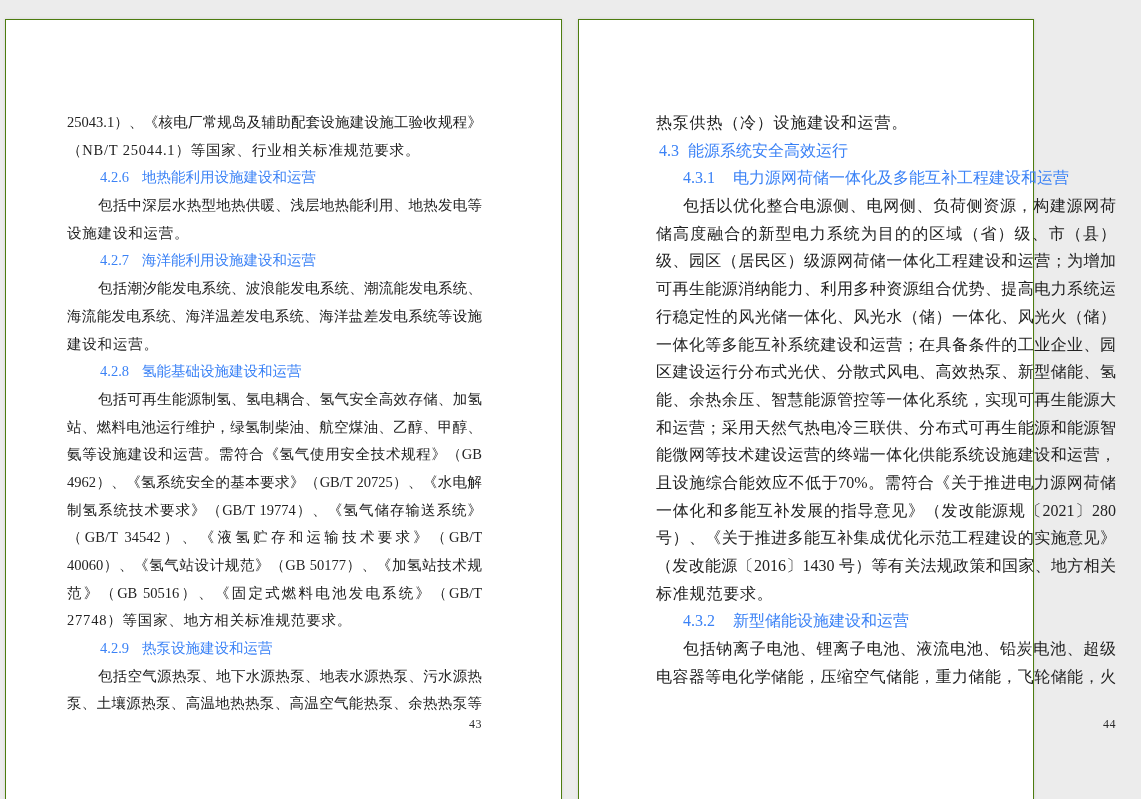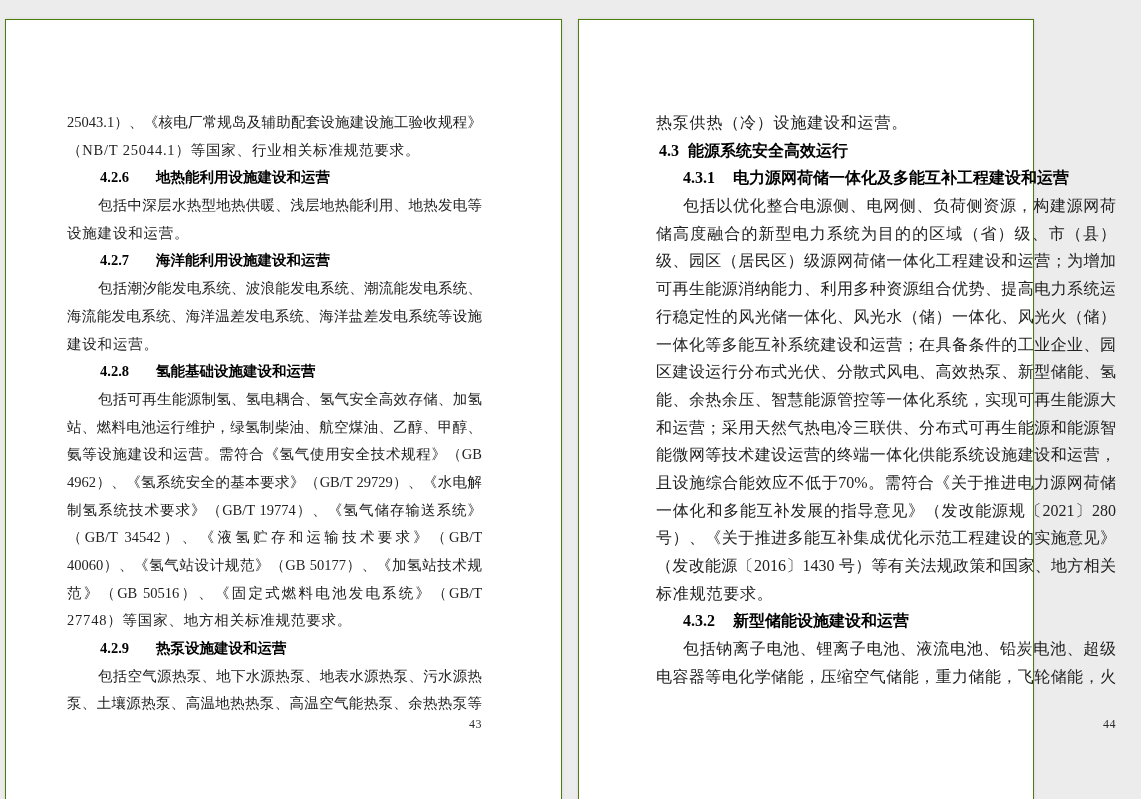--- a/index.html
+++ b/index.html
@@ -22,26 +22,26 @@
   .line{
     height:27.7px;line-height:27.7px;
     color:#222222;white-space:nowrap;
   }
   .page-l .line{font-size:14.5px;}
   .page-r .line{font-size:16px;}
   .jl{text-align:justify;text-align-last:justify;white-space:normal;}
   .ll{text-align:left;letter-spacing:0.8px;}
   .page-l .ind{padding-left:31px;}
   .page-r .ind{padding-left:27px;}
-  .heading,.section{font-weight:700;color:#000000;}
+  .heading,.section{font-weight:400;color:#3b82f6;}
   .heading{padding-left:0;}
   .page-l .heading{padding-left:33px;}
   .page-r .heading{padding-left:27px;}
   .section{padding-left:3px;}
-  .page-l .hnum{margin-right:27px;}
+  .page-l .hnum{margin-right:13px;}
   .page-r .hnum{margin-right:18px;}
   .section .hnum{margin-right:9px !important;}
   .page-number{
     position:absolute;bottom:75px;left:0;right:0;
     text-align:right;font-size:12px;color:#2a2a2a;
     letter-spacing:0.5px;
   }
   .page-l .page-number{left:61px;width:415px;right:auto;}
   .page-r .page-number{left:77px;width:460px;right:auto;}
 </style>
@@ -57,21 +57,21 @@
         <div class="line body ind jl">包括中深层水热型地热供暖、浅层地热能利用、地热发电等</div>
         <div class="line body ll">设施建设和运营。</div>
         <div class="line heading"><span class="hnum">4.2.7</span><span class="htitle">海洋能利用设施建设和运营</span></div>
         <div class="line body ind jl">包括潮汐能发电系统、波浪能发电系统、潮流能发电系统、</div>
         <div class="line body jl">海流能发电系统、海洋温差发电系统、海洋盐差发电系统等设施</div>
         <div class="line body ll">建设和运营。</div>
         <div class="line heading"><span class="hnum">4.2.8</span><span class="htitle">氢能基础设施建设和运营</span></div>
         <div class="line body ind jl">包括可再生能源制氢、氢电耦合、氢气安全高效存储、加氢</div>
         <div class="line body jl">站、燃料电池运行维护，绿氢制柴油、航空煤油、乙醇、甲醇、</div>
         <div class="line body jl">氨等设施建设和运营。需符合《氢气使用安全技术规程》（GB</div>
-        <div class="line body jl">4962）、《氢系统安全的基本要求》（GB/T 29729）、《水电解</div>
+        <div class="line body jl">4962）、《氢系统安全的基本要求》（GB/T 20725）、《水电解</div>
         <div class="line body jl">制氢系统技术要求》（GB/T 19774）、《氢气储存输送系统》</div>
         <div class="line body jl">（GB/T 34542）、《液氢贮存和运输技术要求》（GB/T</div>
         <div class="line body jl">40060）、《氢气站设计规范》（GB 50177）、《加氢站技术规</div>
         <div class="line body jl">范》（GB 50516）、《固定式燃料电池发电系统》（GB/T</div>
         <div class="line body ll">27748）等国家、地方相关标准规范要求。</div>
         <div class="line heading"><span class="hnum">4.2.9</span><span class="htitle">热泵设施建设和运营</span></div>
         <div class="line body ind jl">包括空气源热泵、地下水源热泵、地表水源热泵、污水源热</div>
         <div class="line body jl">泵、土壤源热泵、高温地热热泵、高温空气能热泵、余热热泵等</div>
       </div>
     <div class="page-number">43</div>

